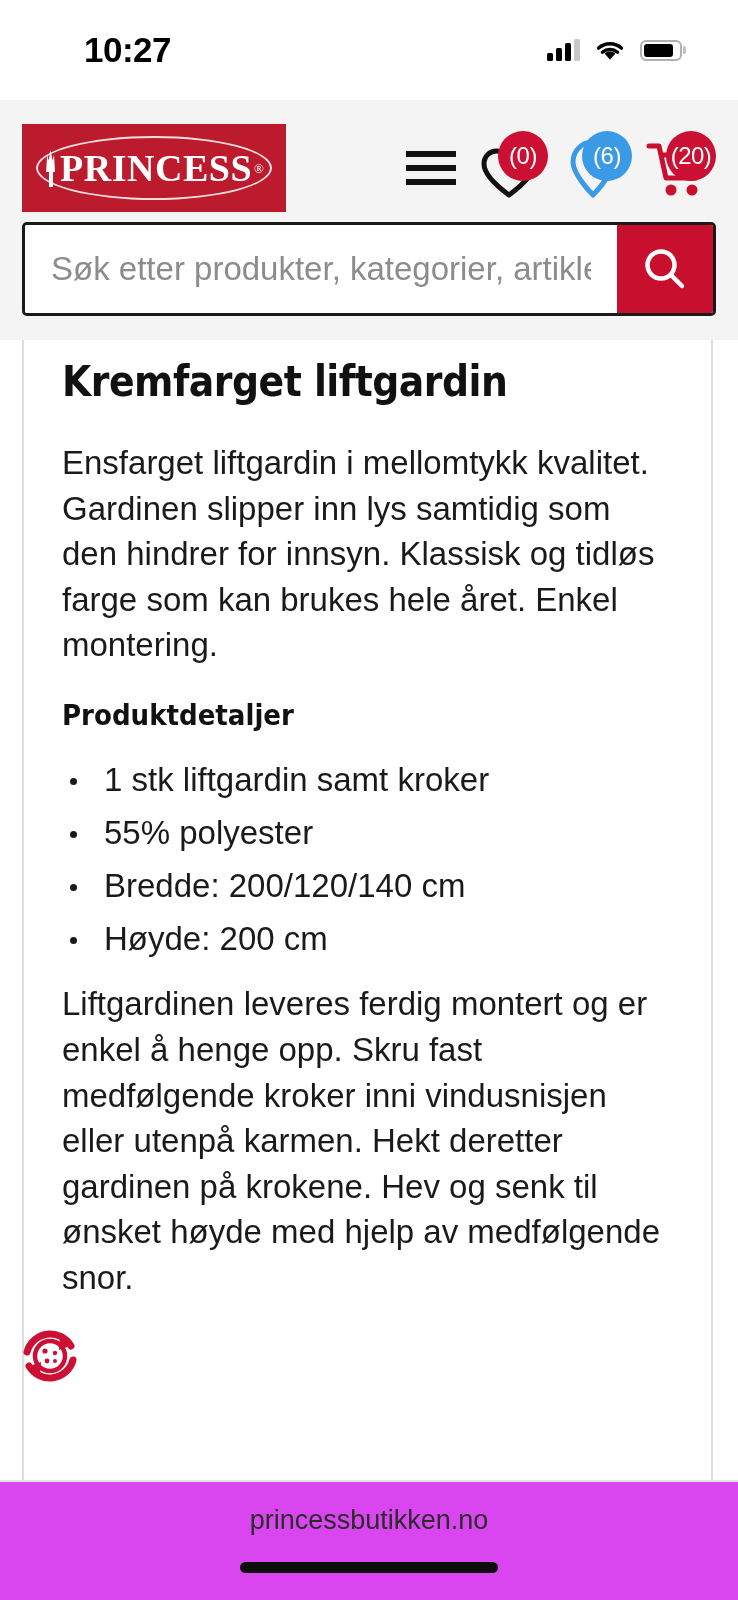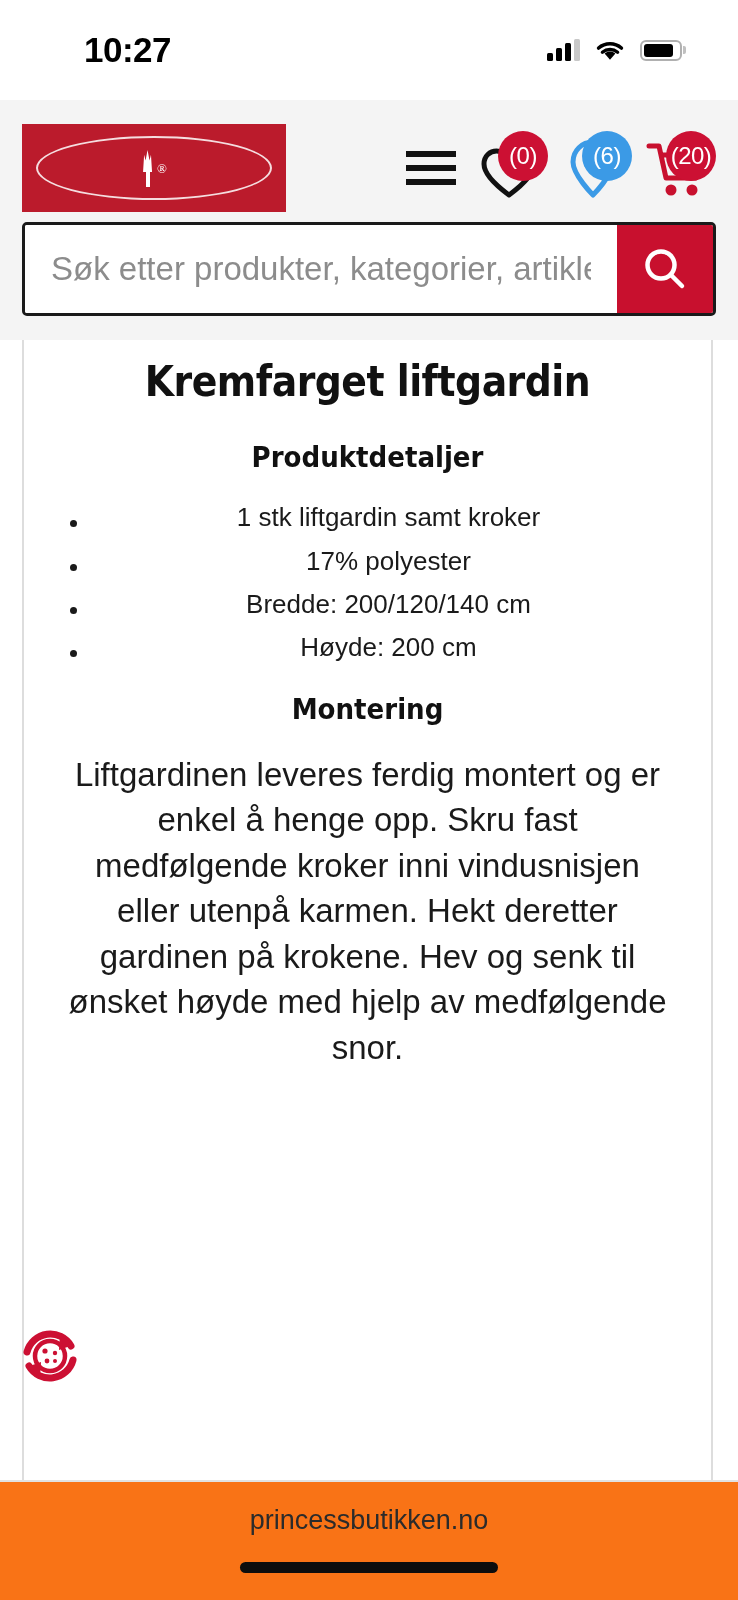--- a/index.html
+++ b/index.html
@@ -244,21 +244,20 @@
     justify-content: center;
     cursor: pointer;
   }
 
   
   .content-scroll {
     flex: 1 1 auto;
     position: relative;
     background: #ffffff;
     overflow: hidden;
-    text-align: center;
   }
   .content-panel {
     position: absolute;
     left: 22px;
     right: 25px;
     top: 0;
     bottom: 0;
     background: #ffffff;
     border-left: 2px solid #dddddd;
     border-right: 2px solid #dddddd;
@@ -291,21 +290,21 @@
     margin-top: 26px;
     margin-bottom: 26px;
   }
 
   ul.detail-list {
     list-style: none;
     margin-bottom: 20px;
   }
   ul.detail-list li {
     position: relative;
-    font-size: 26px;
+    font-size: 33px;
     line-height: 1.36;
     color: #1a1a1a;
     padding-left: 42px;
     margin-bottom: 8px;
   }
   ul.detail-list li::before {
     content: "";
     position: absolute;
     left: 8px;
     top: 20px;
@@ -322,21 +321,21 @@
     bottom: 88px;
     width: 72px;
     height: 72px;
     cursor: pointer;
     z-index: 20;
   }
 
   
   .browser-bar {
     flex: 0 0 120px;
-    background: #f97316;
+    background: #d946ef;
     border-top: 2px solid #e2e2e2;
     display: flex;
     flex-direction: column;
     align-items: center;
     justify-content: center;
     gap: 26px;
     padding-bottom: 4px;
   }
   .browser-url {
     font-size: 27px;
@@ -375,20 +374,21 @@
       </div>
     </div>
   </div>
 
   <div class="site-header">
     <div class="header-row">
 
       <div class="logo">
         <div class="logo-oval">
           <span class="logo-crown"></span>
+          <span class="logo-text">PRINCESS</span>
           <span class="logo-reg">®</span>
         </div>
       </div>
 
       <div class="header-actions">
 
         <div class="hamburger">
           <span></span>
             <span></span>
             <span></span>
@@ -430,30 +430,30 @@
         </svg>
       </button>
     </div>
   </div>
 
   <div class="content-scroll">
     <div class="content-panel">
 
       <h1 class="product-title">Kremfarget liftgardin</h1>
 
+      <p class="body-text">Ensfarget liftgardin i mellomtykk kvalitet. Gardinen slipper inn lys samtidig som den hindrer for innsyn. Klassisk og tidløs farge som kan brukes hele året. Enkel montering.</p>
 
       <h2 class="section-heading">Produktdetaljer</h2>
       <ul class="detail-list">
         <li>1 stk liftgardin samt kroker</li>
-        <li>17% polyester</li>
+        <li>55% polyester</li>
         <li>Bredde: 200/120/140 cm</li>
         <li>Høyde: 200 cm</li>
       </ul>
 
-      <h2 class="section-heading">Montering</h2>
       <p class="body-text">Liftgardinen leveres ferdig montert og er enkel å henge opp. Skru fast medfølgende kroker inni vindusnisjen eller utenpå karmen. Hekt deretter gardinen på krokene. Hev og senk til ønsket høyde med hjelp av medfølgende snor.</p>
 
     </div>
 
     <div class="cookie-fab">
       <svg width="72" height="72" viewBox="0 0 72 72">
         <path d="M57 26 A24 24 0 0 0 13 32" fill="none" stroke="#cc1033" stroke-width="7" stroke-linecap="round"></path>
         <path d="M46 14 L59 25 L45 30 Z" fill="#cc1033"></path>
         <path d="M15 46 A24 24 0 0 0 59 40" fill="none" stroke="#cc1033" stroke-width="7" stroke-linecap="round"></path>
         <path d="M26 58 L13 47 L27 42 Z" fill="#cc1033"></path>

